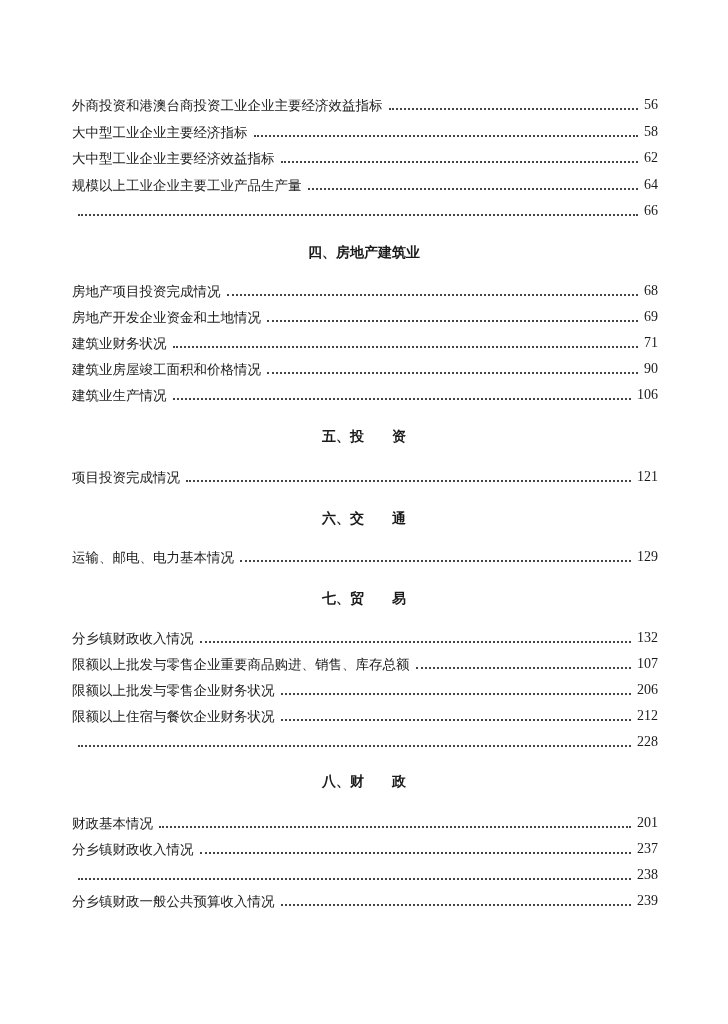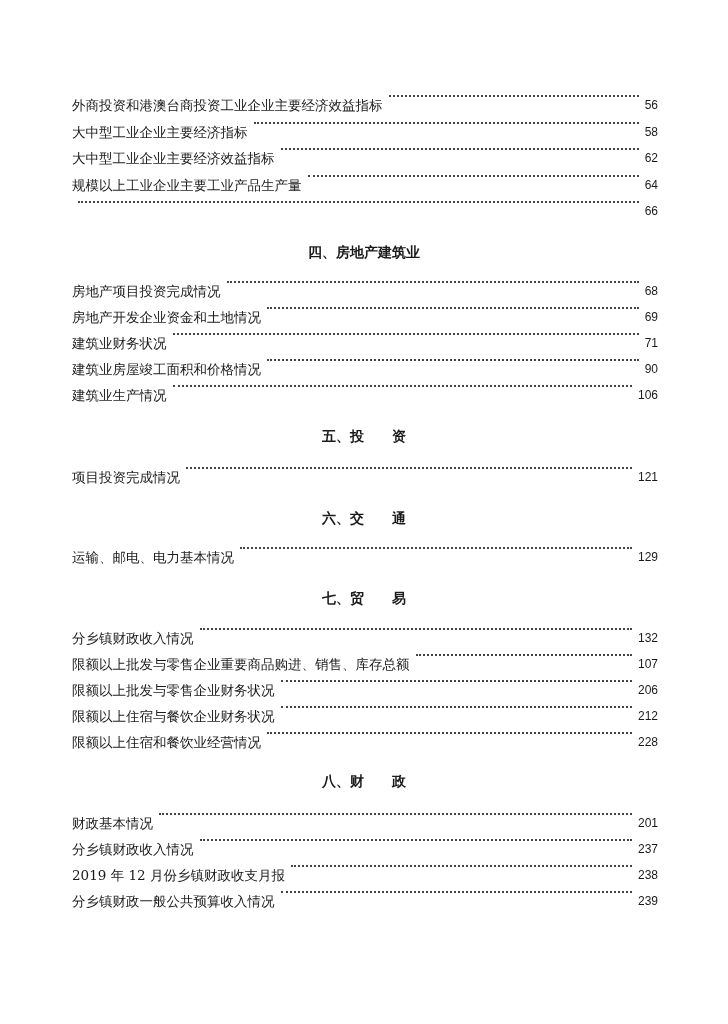--- a/index.html
+++ b/index.html
@@ -1,22 +1,22 @@
 <!DOCTYPE html>
 <html><head>
 <meta charset="utf-8">
 <style>
   html, body { margin:0; padding:0; background:#ffffff; }
   body { width:728px; height:1024px; position:relative; overflow:hidden;
          font-family:"DejaVu Serif", "Liberation Serif", serif; color:#1a1a1a; }
-  .row { position:absolute; left:72px; width:586px; height:20px; display:flex; align-items:flex-start;
+  .row { position:absolute; left:72px; width:586px; height:20px; display:flex; align-items:flex-end;
          font-size:13.5px; line-height:20px; }
   .row .t { white-space:nowrap; flex:0 0 auto; }
   .row .d { flex:1 1 auto; margin:0 6px 5px 6px; border-bottom:2px dotted #444; height:0; }
-  .row .p { flex:0 0 auto; font-family:Liberation Sans, sans-serif; font-size:12px; }
+  .row .p { flex:0 0 auto; font-family:Liberation Serif, serif; font-size:14px; }
   .h { position:absolute; left:0; width:728px; text-align:center; font-size:14px; font-weight:bold;
        line-height:20px; font-family:Liberation Sans, sans-serif; }
 </style>
 </head>
 <body>
 
 <div class="row" style="top:95px">
     <span class="t">外商投资和港澳台商投资工业企业主要经济效益指标</span>
     <span class="d"></span>
     <span class="p">56</span>
@@ -97,38 +97,36 @@
     <span class="t">限额以上批发与零售企业财务状况</span>
     <span class="d"></span>
     <span class="p">206</span>
   </div>
 <div class="row" style="top:706px">
     <span class="t">限额以上住宿与餐饮企业财务状况</span>
     <span class="d"></span>
     <span class="p">212</span>
   </div>
 <div class="row" style="top:732px">
-    <span class="t">限额以上住宿和餐饮业经营情况</span>
     <span class="d"></span>
     <span class="p">228</span>
   </div>
 
 <div class="h" style="top:771px">八、财　　政</div>
 <div class="row" style="top:813px">
     <span class="t">财政基本情况</span>
     <span class="d"></span>
     <span class="p">201</span>
   </div>
 <div class="row" style="top:839px">
     <span class="t">分乡镇财政收入情况</span>
     <span class="d"></span>
     <span class="p">237</span>
   </div>
 <div class="row" style="top:865px">
-    <span class="t">2019 年 12 月份乡镇财政收支月报</span>
     <span class="d"></span>
     <span class="p">238</span>
   </div>
 <div class="row" style="top:891px">
     <span class="t">分乡镇财政一般公共预算收入情况</span>
     <span class="d"></span>
     <span class="p">239</span>
   </div>
 
 </body></html>

